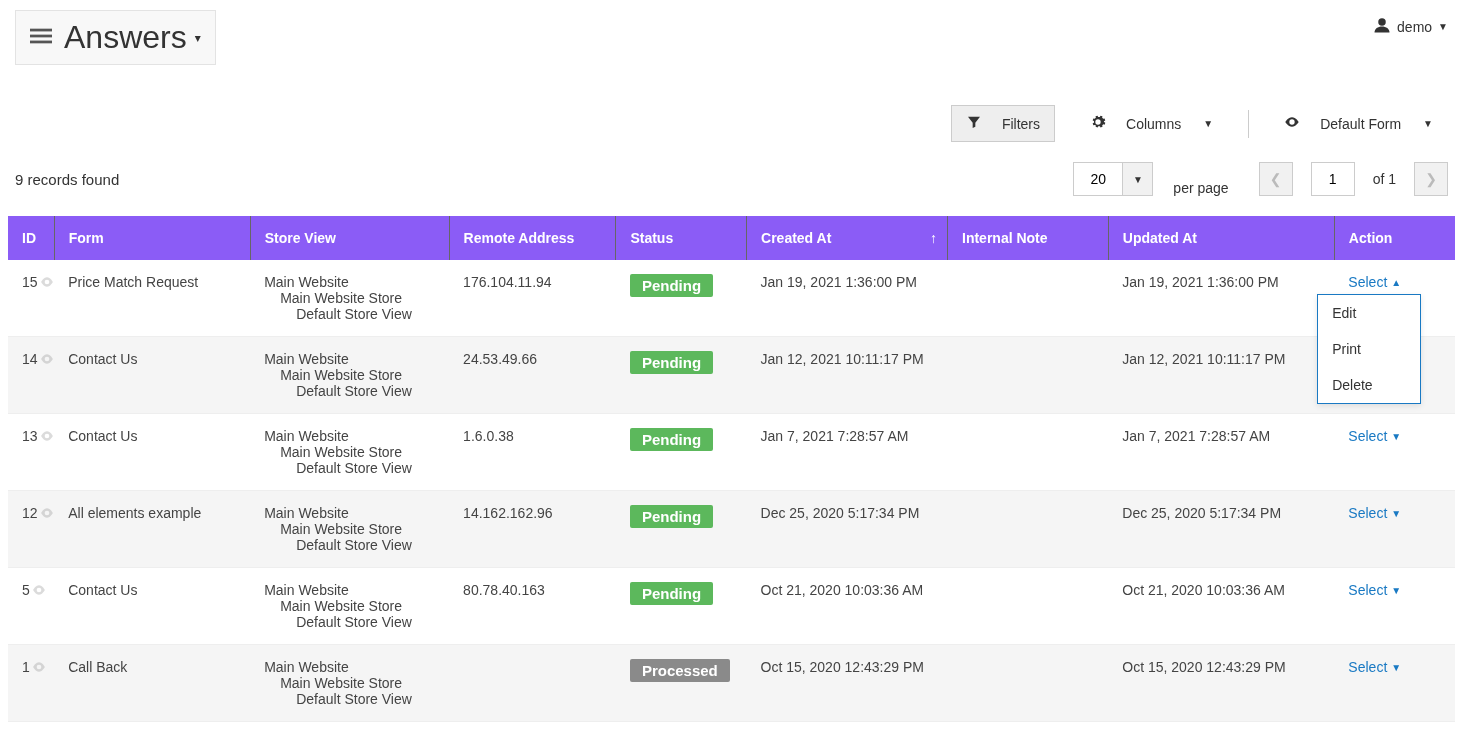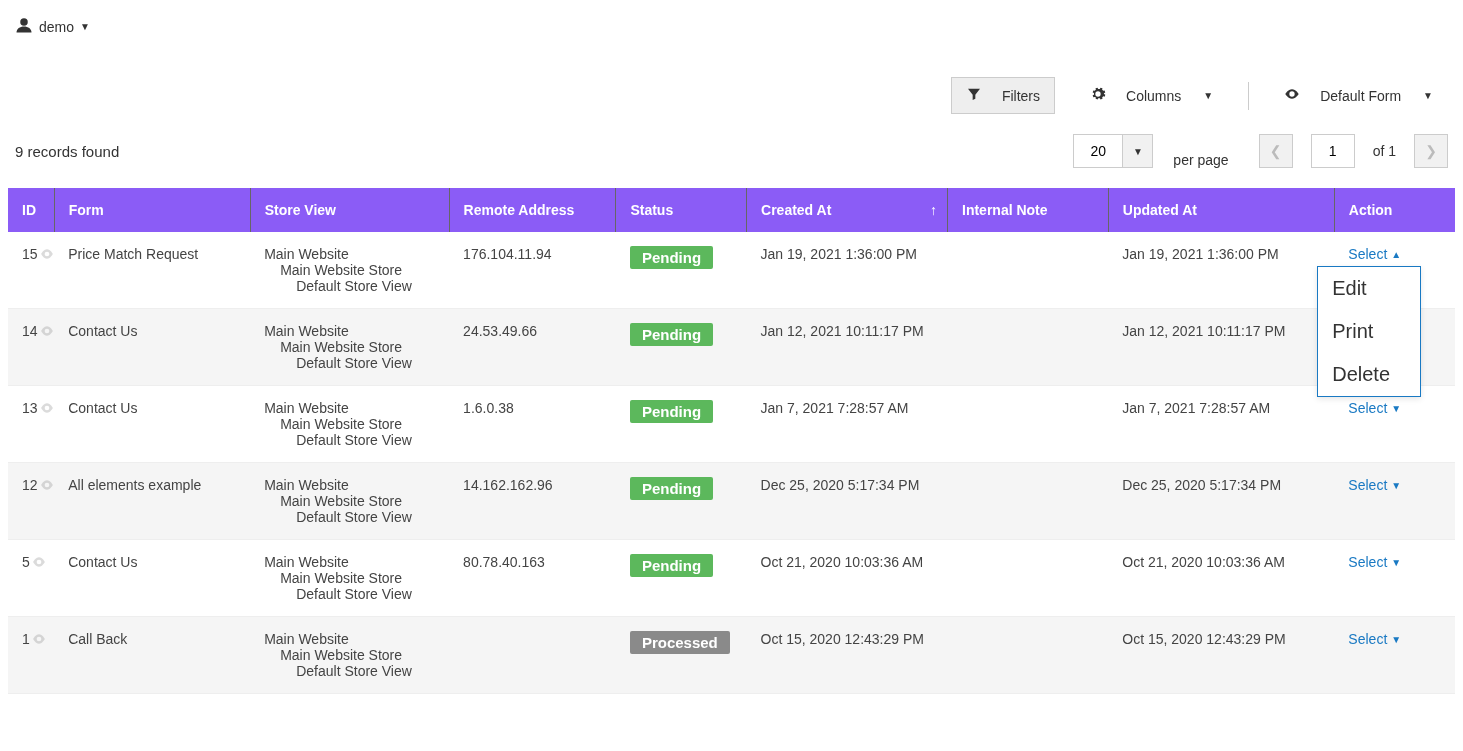--- a/index.html
+++ b/index.html
@@ -61,27 +61,38 @@
 .id-eye .eye svg { width: 14px; height: 10px; opacity: 0.35; }
 
 .status-badge { display: inline-block; padding: 3px 12px; border-radius: 2px; color: #fff; font-size: 15px; font-weight: 600; }
 .status-pending { background: #5cb85c; }
 .status-processed { background: #8a8a8a; }
 
 .select-link { color: #1979c3; cursor: pointer; display: inline-flex; align-items: center; gap: 4px; position: relative; }
 .select-caret { font-size: 10px; }
 
 .action-dropdown { position: absolute; top: 20px; right: -20px; background: #fff; border: 1px solid #1979c3; min-width: 104px; z-index: 10; box-shadow: 0 2px 6px rgba(0,0,0,0.1); }
-.action-dropdown .item { padding: 10px 14px; color: #333; cursor: pointer; font-size: 20px; text-align: left; }
+.action-dropdown .item { padding: 10px 14px; color: #333; cursor: pointer; font-size: 14px; text-align: left; }
 .dropdown-cell { position: relative; }
 </style>
 </head>
 <body>
 
 <div class="header">
+  <div class="title-group">
+    <span class="hamburger-icon">
+      <svg viewBox="0 0 24 24" fill="#555">
+          <rect y="4" width="24" height="3"></rect>
+          <rect y="10.5" width="24" height="3"></rect>
+          <rect y="17" width="24" height="3"></rect>
+        </svg>
+    </span>
+    <span class="page-title">Answers</span>
+    <span class="title-caret">▾</span>
+  </div>
   <div class="user-menu">
     <span class="user-icon">
       <svg viewBox="0 0 24 24" fill="#333">
           <circle cx="12" cy="8" r="5"></circle>
           <path d="M2 22c0-5 4.5-8 10-8s10 3 10 8"></path>
         </svg>
     </span>
     <span class="user-name">demo</span>
     <span class="user-caret">▼</span>
   </div>

